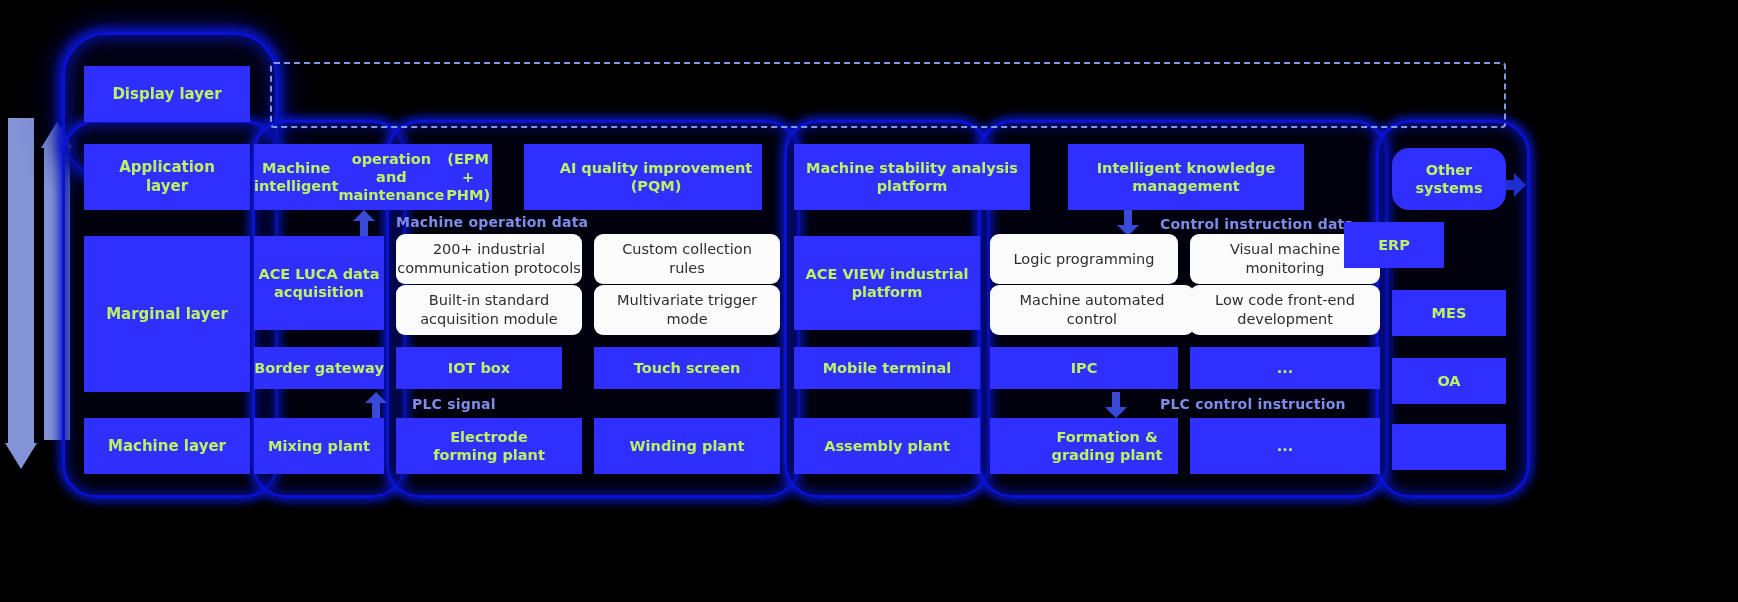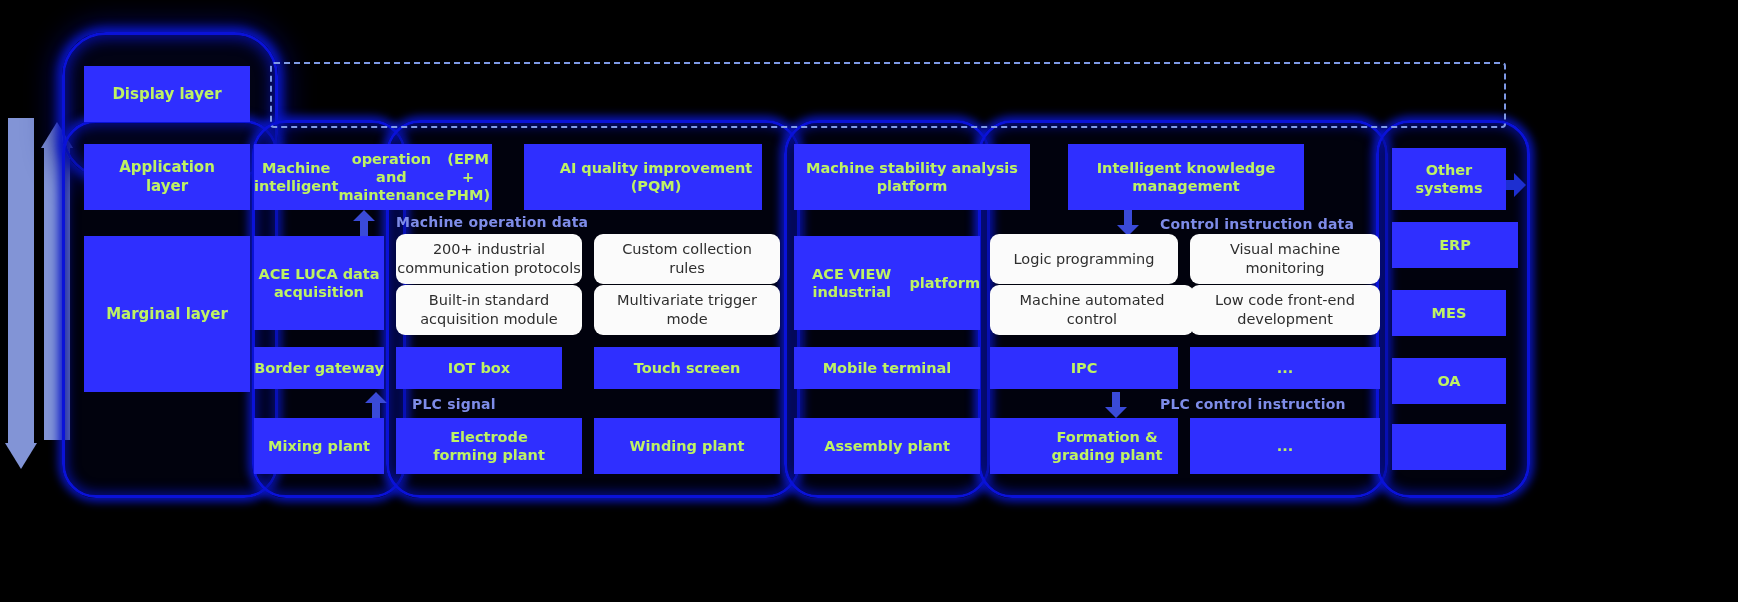--- a/index.html
+++ b/index.html
@@ -136,21 +136,21 @@
   </div>
   <div class="bx white f14" style="left:396px;top:285px;width:186px;height:50px;flex-direction:column;">
     <span>Built-in standard</span>
     <span>acquisition module</span>
   </div>
   <div class="bx white f14" style="left:594px;top:285px;width:186px;height:50px;flex-direction:column;">
     <span>Multivariate trigger</span>
     <span>mode</span>
   </div>
 
-  <div class="bx blue f14" style="left:794px;top:236px;width:186px;height:94px;flex-direction:row;">
+  <div class="bx blue f14" style="left:794px;top:236px;width:186px;height:94px;flex-direction:column;">
     <span>ACE VIEW industrial</span>
     <span>platform</span>
   </div>
 
   <div class="bx white f14" style="left:990px;top:234px;width:188px;height:50px;flex-direction:column;">
     <span>Logic programming</span>
   </div>
   <div class="bx white f14" style="left:1190px;top:234px;width:190px;height:50px;flex-direction:column;">
     <span>Visual machine</span>
     <span>monitoring</span>
@@ -174,20 +174,21 @@
   <div class="bandlabel" style="left:412px;top:396px;">PLC signal</div>
   <svg class="bandarrow" style="left:364px;top:392px;" width="24" height="26" viewBox="0 0 24 26">
     <path d="M12 0 L23 11 L16 11 L16 26 L8 26 L8 11 L1 11 Z" fill="#3a4ad8"></path>
   </svg>
 
   <div class="bandlabel" style="left:1160px;top:396px;">PLC control instruction</div>
   <svg class="bandarrow" style="left:1104px;top:392px;" width="24" height="26" viewBox="0 0 24 26">
     <path d="M12 26 L1 15 L8 15 L8 0 L16 0 L16 15 L23 15 Z" fill="#3a4ad8"></path>
   </svg>
 
+  <div class="bx blue f15" style="left:84px;top:418px;width:166px;height:56px;">Machine layer</div>
 
   <div class="bx blue f14" style="left:254px;top:418px;width:130px;height:56px;flex-direction:column;">
     <span>Mixing plant</span>
   </div>
   <div class="bx blue f14" style="left:396px;top:418px;width:186px;height:56px;flex-direction:column;">
     <span>Electrode</span>
     <span>forming plant</span>
   </div>
   <div class="bx blue f14" style="left:594px;top:418px;width:186px;height:56px;flex-direction:column;">
     <span>Winding plant</span>
@@ -196,22 +197,22 @@
     <span>Assembly plant</span>
   </div>
   <div class="bx blue f14" style="left:990px;top:418px;width:188px;height:56px;flex-direction:column;padding-left:46px;">
     <span>Formation &amp;</span>
     <span>grading plant</span>
   </div>
   <div class="bx blue f14" style="left:1190px;top:418px;width:190px;height:56px;flex-direction:column;">
     <span>...</span>
   </div>
 
-  <div class="bx blue f14" style="left:1392px;top:148px;width:114px;height:62px;flex-direction:column;">
+  <div class="bx blue f14" style="left:1392px;top:148px;width:114px;height:62px;flex-direction:column;border-radius:17px;">
     <span>Other</span>
     <span>systems</span>
   </div>
-  <div class="bx blue f14" style="left:1392px;top:222px;width:126px;height:46px;">ERP</div>
+  <div class="bx blue f14" style="left:1344px;top:222px;width:100px;height:46px;">ERP</div>
   <div class="bx blue f14" style="left:1392px;top:290px;width:114px;height:46px;">MES</div>
   <div class="bx blue f14" style="left:1392px;top:358px;width:114px;height:46px;">OA</div>
   <div class="bx blue f14" style="left:1392px;top:424px;width:114px;height:46px;"></div>
 
 </div>
 
 </body></html>

